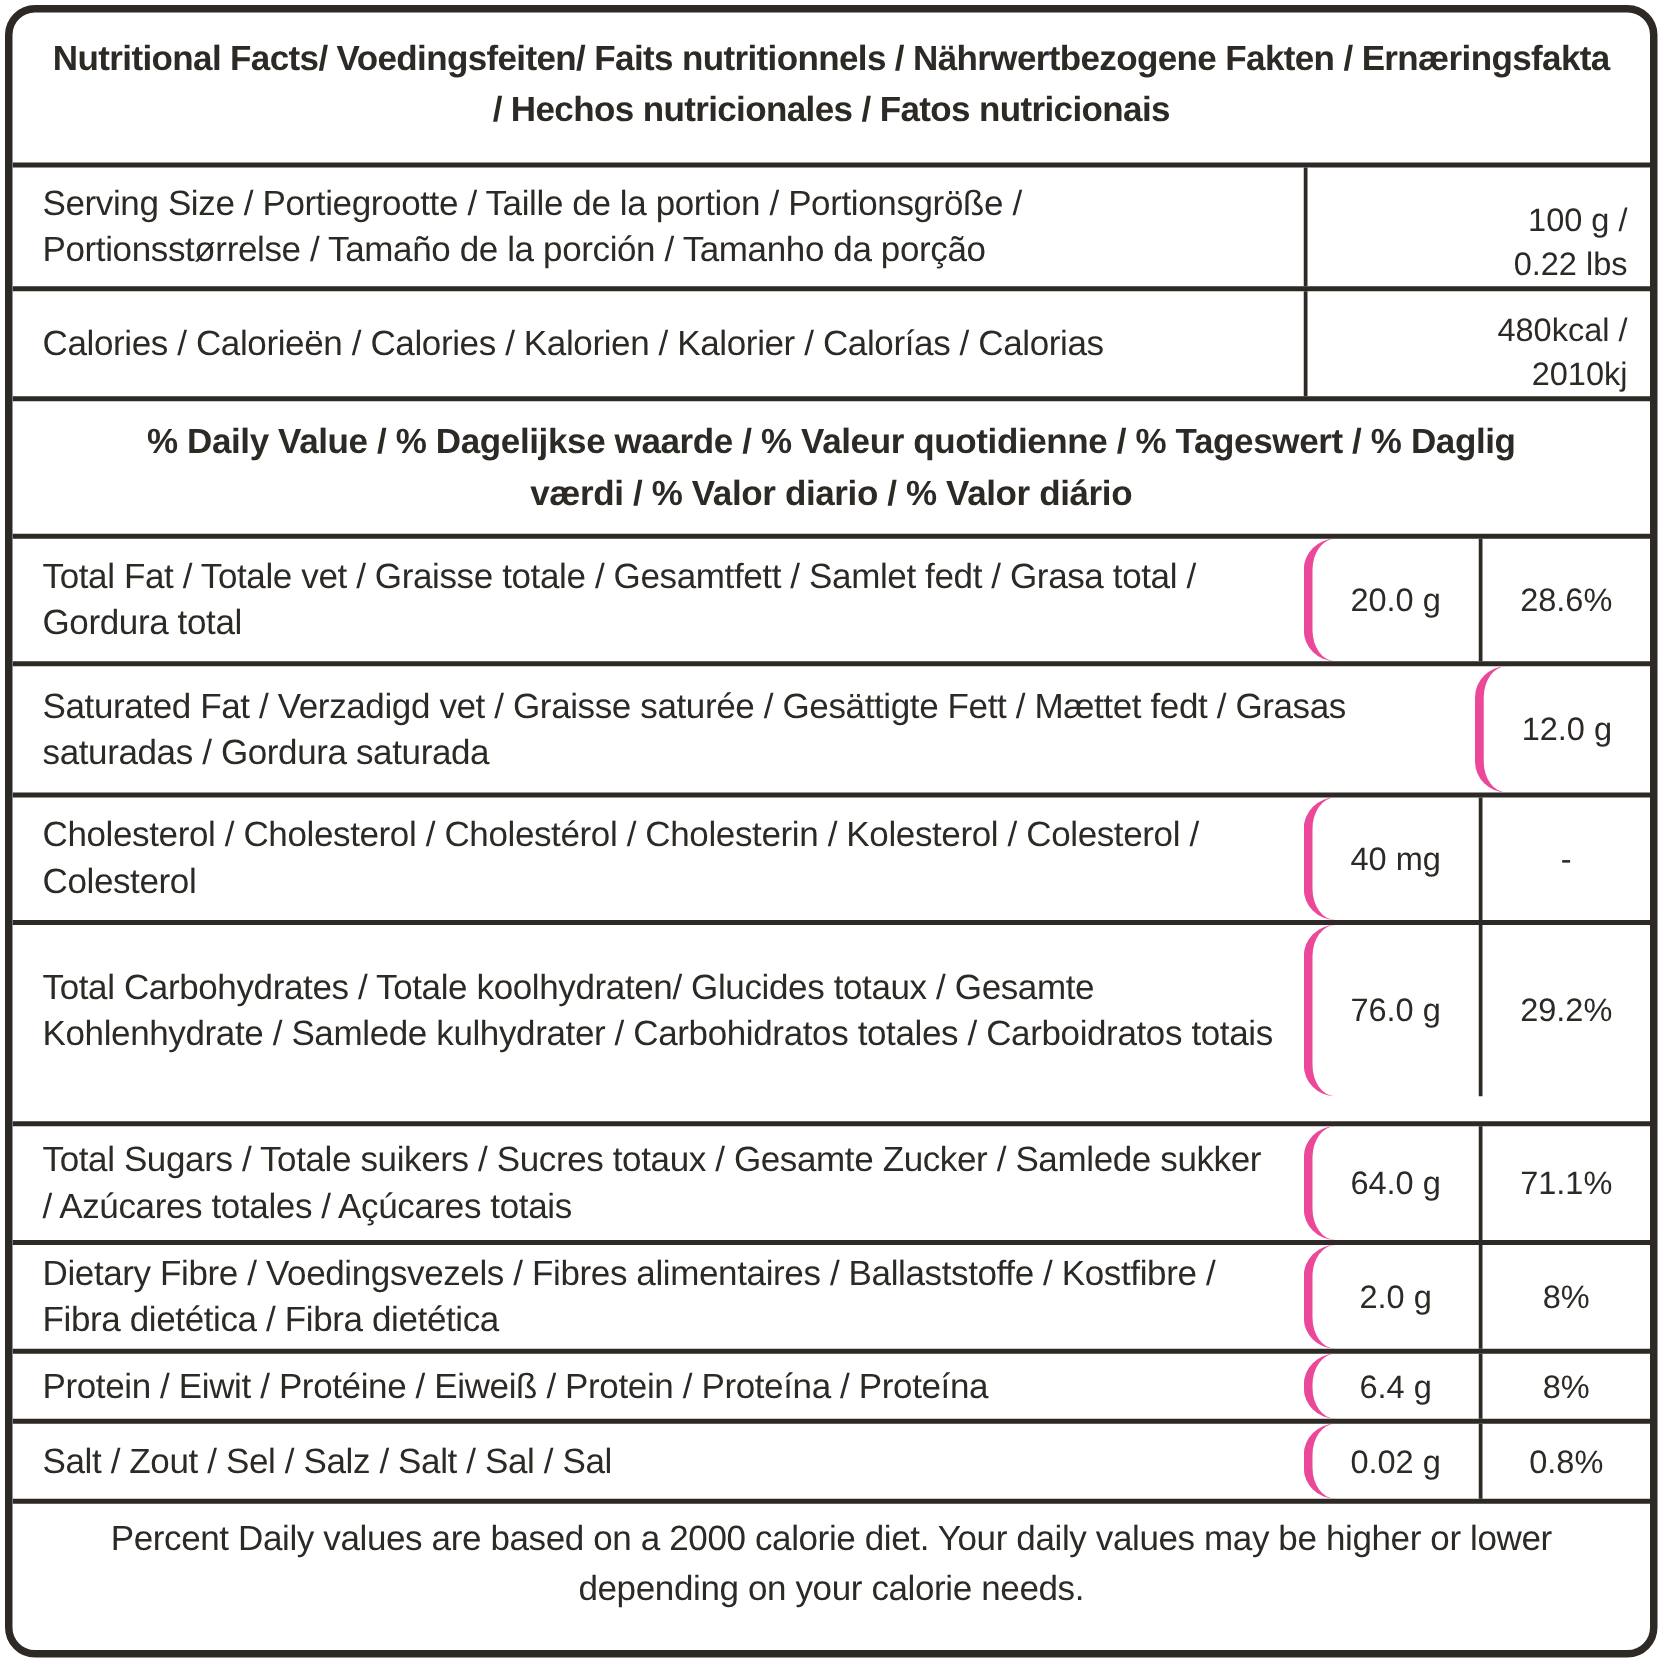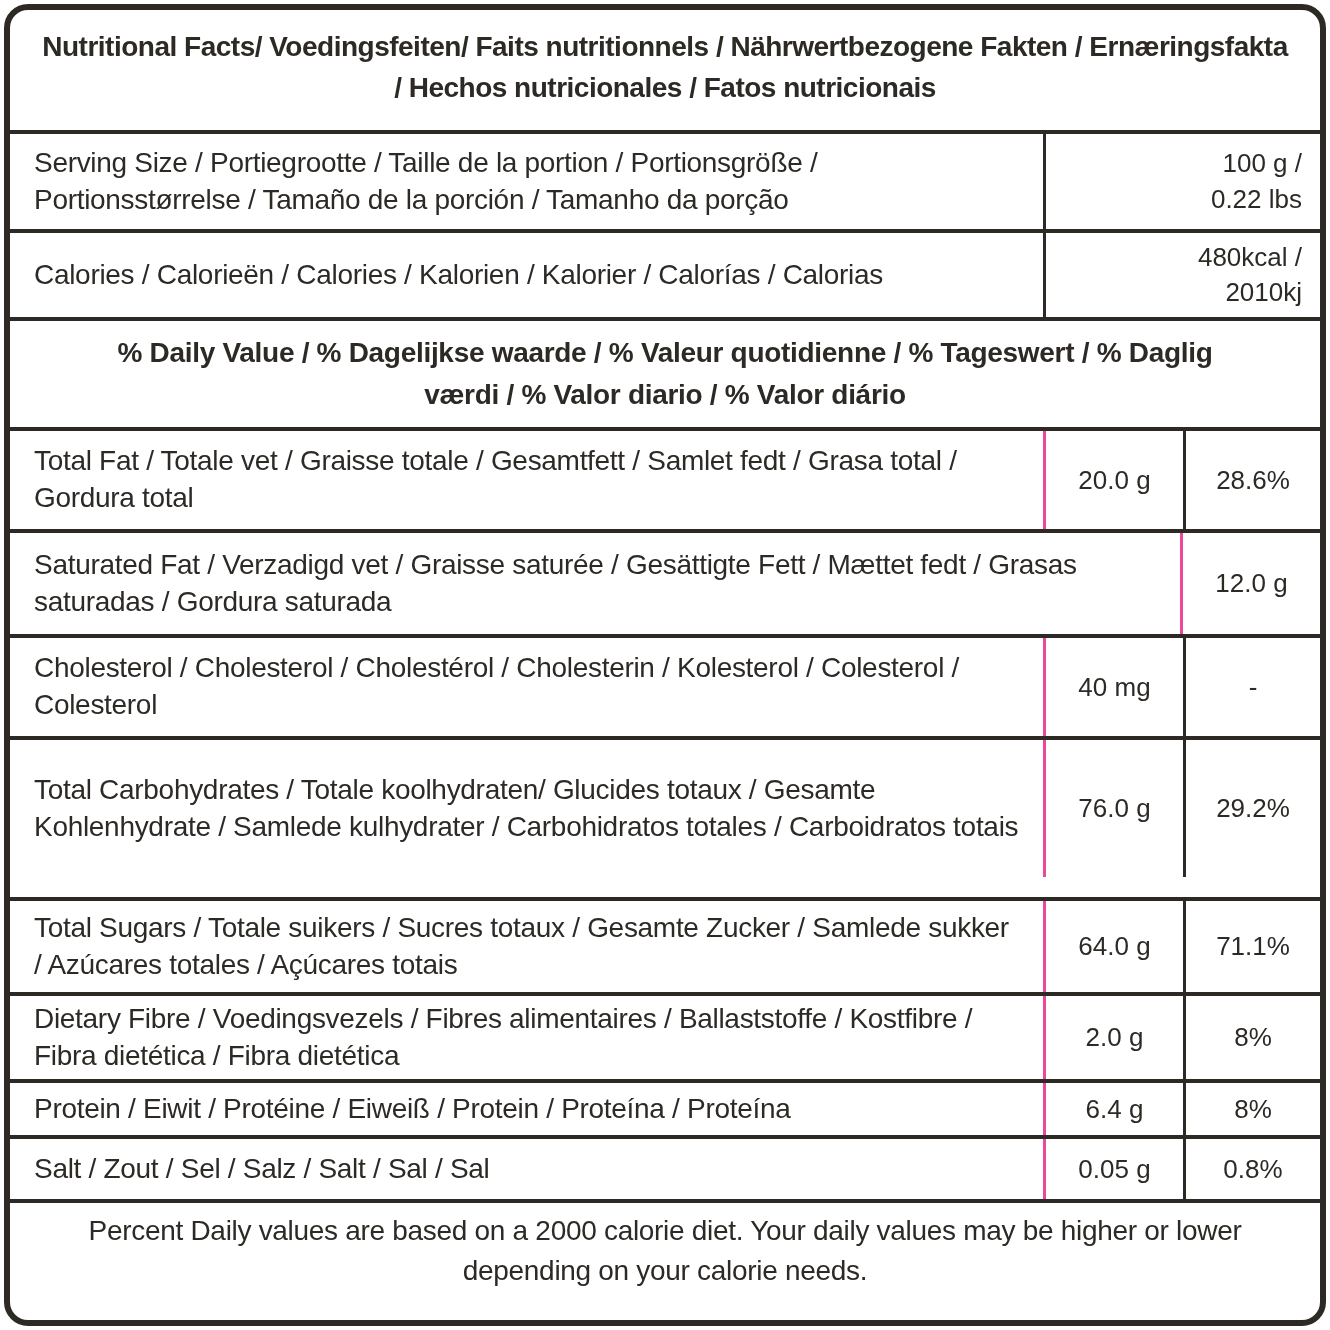--- a/index.html
+++ b/index.html
@@ -87,34 +87,35 @@
     letter-spacing: -0.3px;
   }
   .bigval-cell {
     flex: 0 0 277px;
     width: 277px;
     box-sizing: border-box;
     border-left: 3px solid #2d2a26;
     display: flex;
     flex-direction: column;
     align-items: flex-end;
-    justify-content: center;
+    justify-content: flex-end;
     padding-right: 18px;
     font-size: 26px;
     line-height: 1.35;
   }
   .amount-cell {
     flex: 0 0 140px;
     width: 140px;
     box-sizing: border-box;
-    border-left: 3px solid #ec4899;
+    border-left: 7px solid #ec4899;
     display: flex;
     align-items: center;
     justify-content: center;
     font-size: 26px;
+    border-radius: 25px;
   }
   .pct-cell {
     flex: 0 0 137px;
     width: 137px;
     box-sizing: border-box;
     border-left: 3px solid #2d2a26;
     display: flex;
     align-items: center;
     justify-content: center;
     font-size: 26px;
@@ -217,21 +218,21 @@
         <span>Protein / Eiwit / Protéine / Eiweiß / Protein / Proteína / Proteína</span>
       </div>
       <div class="amount-cell">6.4 g</div>
       <div class="pct-cell">8%</div>
     </div>
 
     <div class="row r-salt">
       <div class="label-cell">
         <span>Salt / Zout / Sel / Salz / Salt / Sal / Sal</span>
       </div>
-      <div class="amount-cell">0.05 g</div>
+      <div class="amount-cell">0.02 g</div>
       <div class="pct-cell">0.8%</div>
     </div>
 
     <div class="row r-footer">
       <div class="footer-cell">Percent Daily values are based on a 2000 calorie diet. Your daily values may be higher or lower depending on your calorie needs.</div>
     </div>
 
   </div>
 </div>
 

